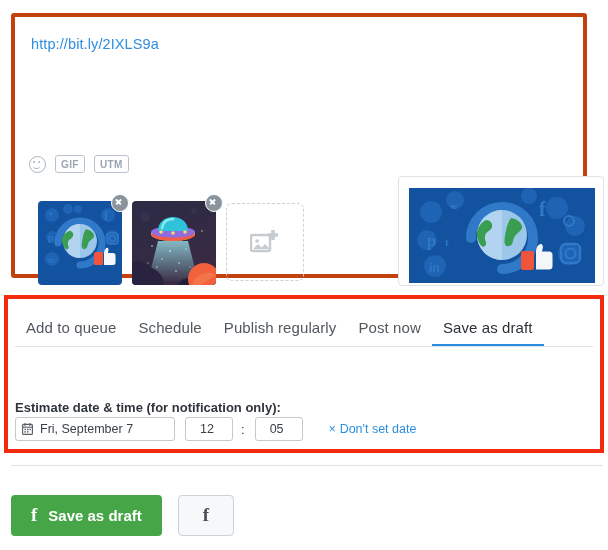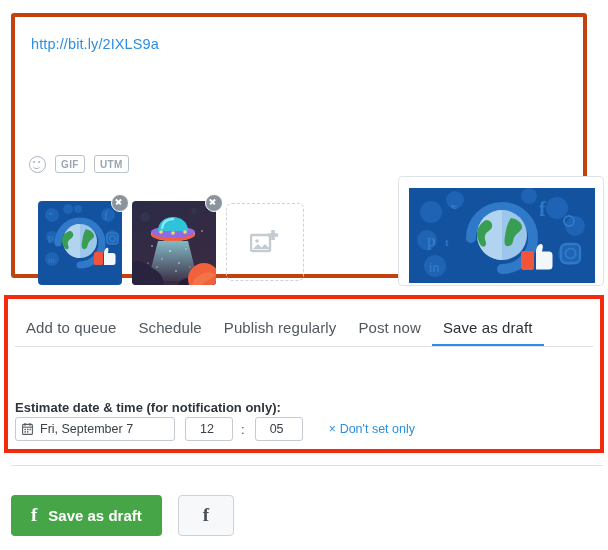--- a/index.html
+++ b/index.html
@@ -507,21 +507,21 @@
     </div>
 
     <span id="time-colon">:</span>
 
     <div class="field time-field">
       <span>05</span>
     </div>
 
     <div id="clear-time">
       <span class="x-mark">×</span>
-      <span>Don't set only</span>
+      <span>Don't set date</span>
     </div>
   </div>
 </div>
 
 <div id="footer-divider"></div>
 
 <div id="footer-actions">
   <div class="btn" id="btn-save-draft">
     <span class="fb-glyph">f</span>
     <span>Save as draft</span>

